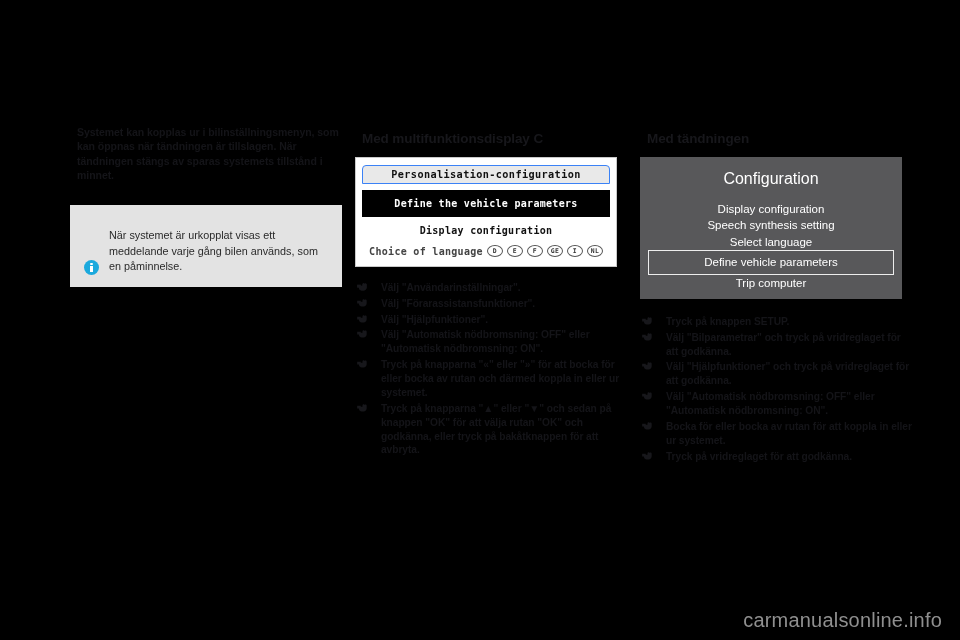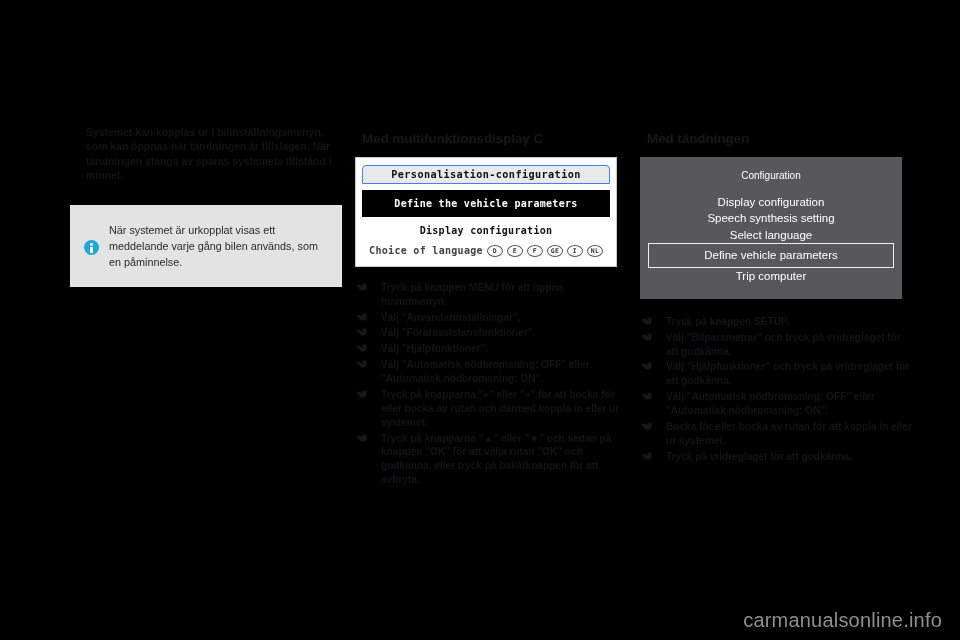--- a/index.html
+++ b/index.html
@@ -22,28 +22,28 @@
   .h1{
     font-size:22px;font-weight:bold;color:#1a1a1e;
     letter-spacing:-.2px;margin:0 0 9px 0;line-height:1.05;
   }
   .h2{
     font-size:13.5px;font-weight:bold;color:#17171b;
     letter-spacing:-.1px;margin:7px 0 10px 7px;line-height:1.1;
   }
   .intro{
     font-size:10.5px;font-weight:bold;color:#141418;
-    line-height:1.38;margin:0 0 22px 16px;letter-spacing:-.05px;
+    line-height:1.38;margin:0 0 22px 7px;letter-spacing:-.05px;
   }
 
   
   .note{
     background:#e3e3e3;width:272px;min-height:82px;
     padding:14px 14px 12px 14px;box-sizing:border-box;
-    display:flex;gap:10px;align-items:center;
+    display:flex;gap:10px;align-items:flex-end;
   }
   .note-icon{
     flex:0 0 auto;width:15px;height:15px;border-radius:50%;
     background:#1ba9dd;position:relative;margin-top:2px;
   }
   .note-icon::before{
     content:"";position:absolute;left:6.2px;top:2.6px;
     width:2.6px;height:2.6px;border-radius:50%;background:#fff;
   }
   .note-icon::after{
@@ -66,39 +66,39 @@
     font-size:10.2px;color:#111;letter-spacing:.4px;
     padding:3px 0 3px 0;font-weight:bold;
   }
   .mfd-rows{margin-top:6px;}
   .mfd-row{
     text-align:center;font-size:10px;color:#111;
     letter-spacing:.3px;padding:8px 0;font-weight:bold;
   }
   .mfd-row.sel{background:#000;color:#fff;}
   .mfd-lang{
-    display:flex;justify-content:center;align-items:center;
+    display:flex;justify-content:center;align-items:flex-end;
     gap:4px;font-size:10px;color:#444;letter-spacing:.3px;
     padding-top:1px;font-weight:bold;
   }
   .lang-chip{
     display:inline-flex;align-items:center;justify-content:center;
     border:1px solid #555;border-radius:50%;
     height:10px;min-width:10px;padding:0 2px;
     font-size:6.4px;line-height:1;color:#333;font-weight:bold;
   }
 
   
   .cscreen{
     width:262px;height:142px;background:#58585a;
     box-sizing:border-box;padding:10px 8px;margin-bottom:16px;
     display:flex;flex-direction:column;align-items:center;
   }
   .cs-title{
-    color:#fff;font-size:10px;margin:3px 0 13px 0;
+    color:#fff;font-size:16px;margin:3px 0 13px 0;
   }
   .cs-row{
     color:#fff;font-size:11.5px;line-height:1.42;
     text-align:center;width:100%;
   }
   .cs-row.sel{
     border:1px solid #ededed;box-sizing:border-box;
     padding:4px 2px;line-height:1.35;
   }
 
@@ -160,21 +160,20 @@
       </div>
     </div>
 
     <ul class="blist">
       <li class="bitem">
         <span class="bullet">
           <svg viewBox="0 0 12 9" width="11" height="8">
               <path fill="currentColor" d="M0 2h4v1h2V1.5c0-.8.6-1.3 1.3-1.3.6 0 1.1.3 1.3.8.2-.2.5-.3.8-.3.7 0 1.3.5 1.3 1.2v2.9c0 2.2-1.5 3.6-3.6 3.6H5.2C3.4 8.4 2 7.1 2 5.4V5H0z"></path>
             </svg>
         </span>
-        <span>Tryck på knappen MENU för att öppna huvudmenyn.</span>
       </li>
       <li class="bitem">
         <span class="bullet">
           <svg viewBox="0 0 12 9" width="11" height="8">
               <path fill="currentColor" d="M0 2h4v1h2V1.5c0-.8.6-1.3 1.3-1.3.6 0 1.1.3 1.3.8.2-.2.5-.3.8-.3.7 0 1.3.5 1.3 1.2v2.9c0 2.2-1.5 3.6-3.6 3.6H5.2C3.4 8.4 2 7.1 2 5.4V5H0z"></path>
             </svg>
         </span>
         <span>Välj "Användarinställningar".</span>
       </li>
       <li class="bitem">

